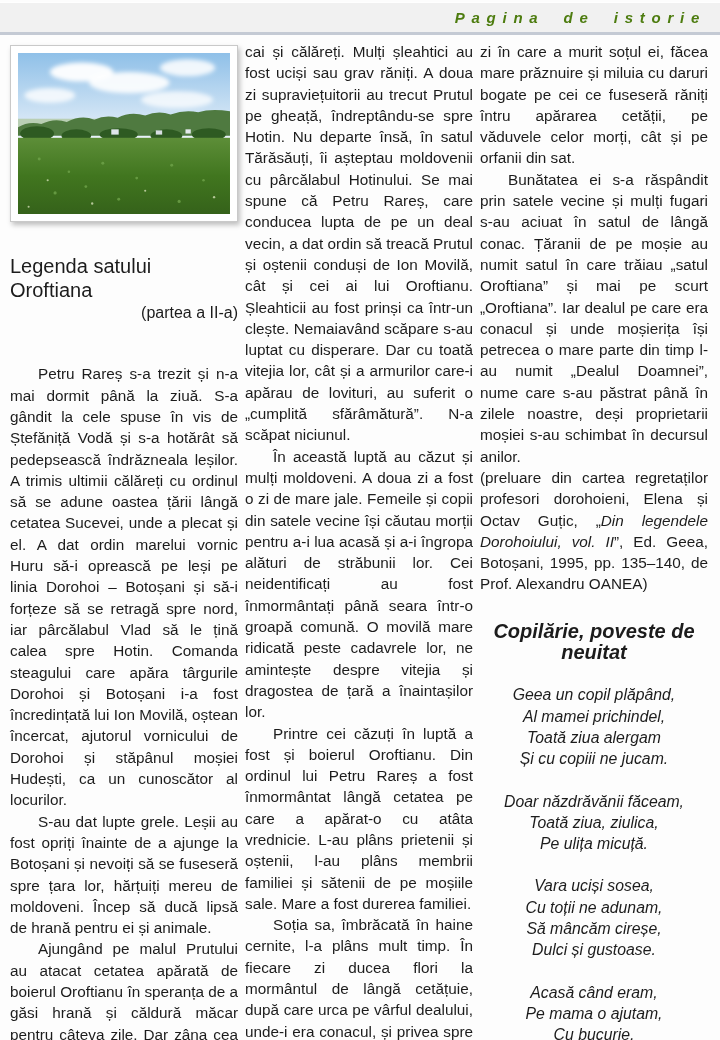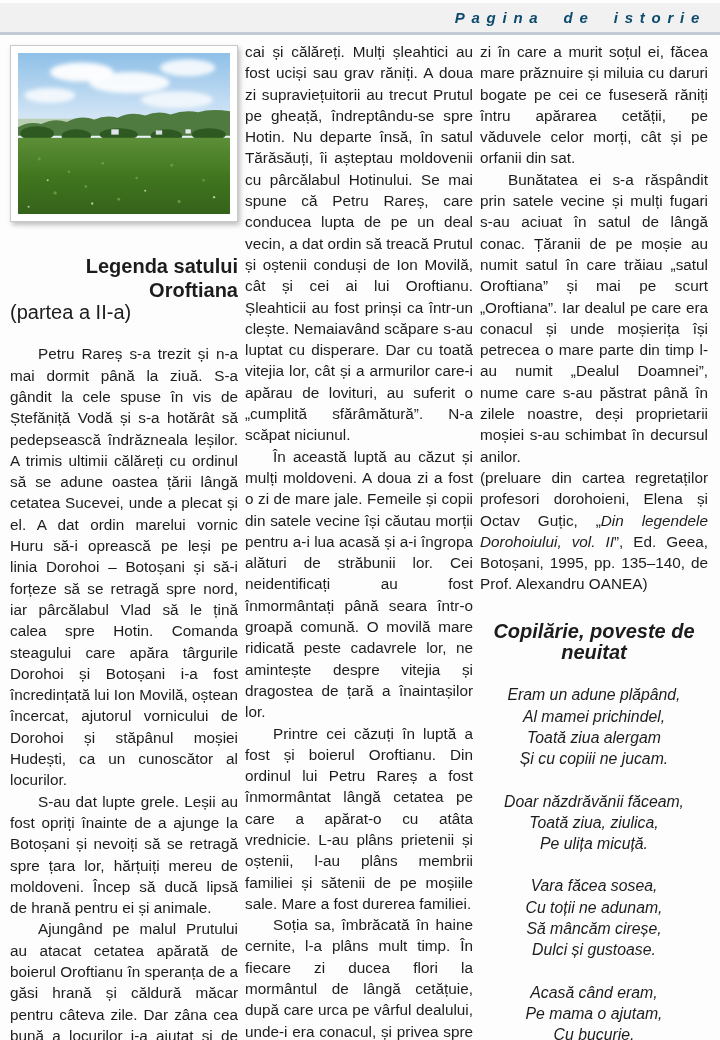--- a/index.html
+++ b/index.html
@@ -20,21 +20,21 @@
     align-items:center;
     justify-content:flex-end;
     padding-right:14px;
   }
   .header-title{
     font-weight:bold;
     font-style:italic;
     font-size:15px;
     letter-spacing:0.45em;
     word-spacing:0.55em;
-    color:#0c4a6e;
+    color:#4d7c0f;
   }
   .header-divider{
     height:3px;
     background:#c4cad4;
     margin-bottom:6px;
   }
   
   .page-body{
     display:flex;
     gap:7px;
@@ -54,28 +54,28 @@
     background:#ffffff;
     border:1px solid #c9c9c9;
     box-shadow:2px 3px 5px rgba(0,0,0,0.25);
     padding:7px;
     margin:4px 0 32px 0;
   }
   .photo-frame svg{display:block;width:100%;height:auto;}
   
   .article-title{
     font-size:20px;
-    font-weight:bold;
+    font-weight:normal;
+    text-align:left;
+    line-height:24px;
+  }
+  .article-subtitle{
+    font-size:16px;
     text-align:right;
-    line-height:24px;
-  }
-  .article-subtitle{
-    font-size:20px;
-    text-align:left;
-    margin-bottom:20px;
+    margin-bottom:40px;
   }
   
   .poem-title{
     font-weight:bold;
     font-style:italic;
     text-align:center;
     font-size:20px;
     margin:26px 0 21px 0;
   }
   .poem-stanza{
@@ -158,55 +158,55 @@
             <circle cx="185" cy="136" r="1.1"></circle>
           <circle cx="10" cy="145" r="1"></circle>
         </g>
       </svg>
     </div>
 
     <div class="article-title">Legenda satului Oroftiana</div>
     <div class="article-subtitle">(partea a II-a)</div>
 
     <p>Petru Rareș s-a trezit și n-a mai dormit până la ziuă. S-a gândit la cele spuse în vis de Ștefăniță Vodă și s-a hotărât să pedepsească îndrăzneala leșilor. A trimis ultimii călăreți cu ordinul să se adune oastea țării lângă cetatea Sucevei, unde a plecat și el. A dat ordin marelui vornic Huru să-i oprească pe leși pe linia Dorohoi – Botoșani și să-i forțeze să se retragă spre nord, iar pârcălabul Vlad să le țină calea spre Hotin. Comanda steagului care apăra târgurile Dorohoi și Botoșani i-a fost încredințată lui Ion Movilă, oștean încercat, ajutorul vornicului de Dorohoi și stăpânul moșiei Hudești, ca un cunoscător al locurilor.</p>
-    <p>S-au dat lupte grele. Leșii au fost opriți înainte de a ajunge la Botoșani și nevoiți să se retragă spre țara lor, hărțuiți mereu de moldoveni. Încep să ducă lipsă de hrană pentru ei și animale.</p>
+    <p>S-au dat lupte grele. Leșii au fost opriți înainte de a ajunge la Botoșani și nevoiți să se fuseseră spre țara lor, hărțuiți mereu de moldoveni. Încep să ducă lipsă de hrană pentru ei și animale.</p>
     <p>Ajungând pe malul Prutului au atacat cetatea apărată de boierul Oroftianu în speranța de a găsi hrană și căldură măcar pentru câteva zile. Dar zâna cea bună a locurilor i-a ajutat și de această dată pe moldoveni. A făcut ca valea Prutului și cetățuia de pământ să fie învăluite de o ceață groasă.</p>
 
   </div>
 
   <div class="col">
     <p class="no-indent">cai și călăreți. Mulți șleahtici au fost uciși sau grav răniți. A doua zi supraviețuitorii au trecut Prutul pe gheață, îndreptându-se spre Hotin. Nu departe însă, în satul Tărăsăuți, îi așteptau moldovenii cu pârcălabul Hotinului. Se mai spune că Petru Rareș, care conducea lupta de pe un deal vecin, a dat ordin să treacă Prutul și oștenii conduși de Ion Movilă, cât și cei ai lui Oroftianu. Șleahticii au fost prinși ca într-un clește. Nemaiavând scăpare s-au luptat cu disperare. Dar cu toată vitejia lor, cât și a armurilor care-i apărau de lovituri, au suferit o „cumplită sfărâmătură”. N-a scăpat niciunul.</p>
     <p>În această luptă au căzut și mulți moldoveni. A doua zi a fost o zi de mare jale. Femeile și copii din satele vecine își căutau morții pentru a-i lua acasă și a-i îngropa alături de străbunii lor. Cei neidentificați au fost înmormântați până seara într-o groapă comună. O movilă mare ridicată peste cadavrele lor, ne amintește despre vitejia și dragostea de țară a înaintașilor lor.</p>
     <p>Printre cei căzuți în luptă a fost și boierul Oroftianu. Din ordinul lui Petru Rareș a fost înmormântat lângă cetatea pe care a apărat-o cu atâta vrednicie. L-au plâns prietenii și oștenii, l-au plâns membrii familiei și sătenii de pe moșiile sale. Mare a fost durerea familiei.</p>
     <p><span>Soția sa, îmbrăcată în haine cernite, l-a plâns mult timp. În fiecare zi ducea flori la mormântul de lângă cetățuie, după care urca pe vârful dealului, unde-i era conacul, și privea spre dealul Frunza și spre satul Tărăsăuți, așteptând parcă un semn de viață din partea celui trecut în neființă. A trăit mulți ani, dar doliul nu l-a părăsit. Încercările rudelor de a o face să se mute la Suceava, la o altă moșie sau să se recăsătorească au fost zadarnice. </span></p>
 
   </div>
 
   <div class="col">
     <p class="no-indent">zi în care a murit soțul ei, făcea mare prăznuire și miluia cu daruri bogate pe cei ce fuseseră răniți întru apărarea cetății, pe văduvele celor morți, cât și pe orfanii din sat.</p>
     <p>Bunătatea ei s-a răspândit prin satele vecine și mulți fugari s-au aciuat în satul de lângă conac. Țăranii de pe moșie au numit satul în care trăiau „satul Oroftiana” și mai pe scurt „Oroftiana”. Iar dealul pe care era conacul și unde moșierița își petrecea o mare parte din timp l-au numit „Dealul Doamnei”, nume care s-au păstrat până în zilele noastre, deși proprietarii moșiei s-au schimbat în decursul anilor.</p>
     <p class="no-indent credit"><span>(preluare din cartea regretaților profesori dorohoieni, Elena și Octav Guțic, „</span><span class="italic">Din legendele Dorohoiului, vol. II</span><span>”, Ed. Geea, Botoșani, 1995, pp. 135–140, de Prof. Alexandru OANEA)</span></p>
 
     <div class="poem-title">Copilărie, poveste de neuitat</div>
 
     <div class="poem-stanza">
-      <div>Eram un adune plăpând,</div>
+      <div>Geea un copil plăpând,</div>
       <div>Al mamei prichindel,</div>
       <div>Toată ziua alergam</div>
       <div>Și cu copiii ne jucam.</div>
     </div>
 
     <div class="poem-stanza">
       <div>Doar năzdrăvănii făceam,</div>
       <div>Toată ziua, ziulica,</div>
       <div>Pe ulița micuță.</div>
     </div>
 
     <div class="poem-stanza">
-      <div>Vara făcea sosea,</div>
+      <div>Vara uciși sosea,</div>
       <div>Cu toții ne adunam,</div>
       <div>Să mâncăm cireșe,</div>
       <div>Dulci și gustoase.</div>
     </div>
 
     <div class="poem-stanza">
       <div>Acasă când eram,</div>
       <div>Pe mama o ajutam,</div>
       <div>Cu bucurie,</div>
 

